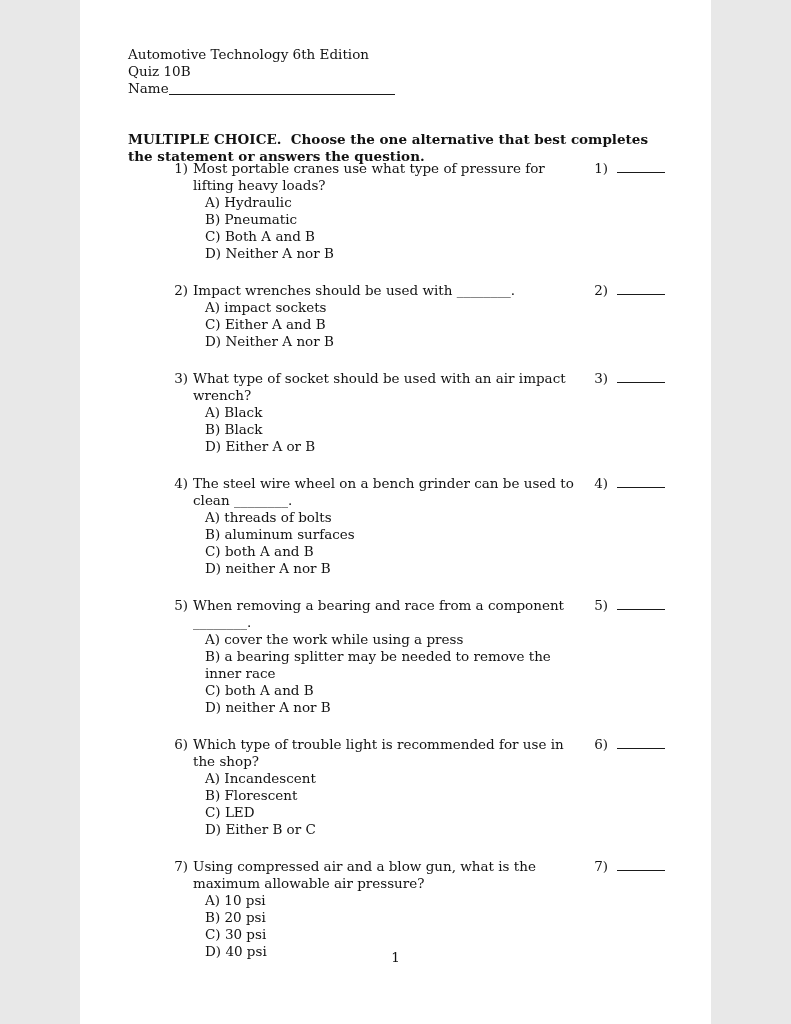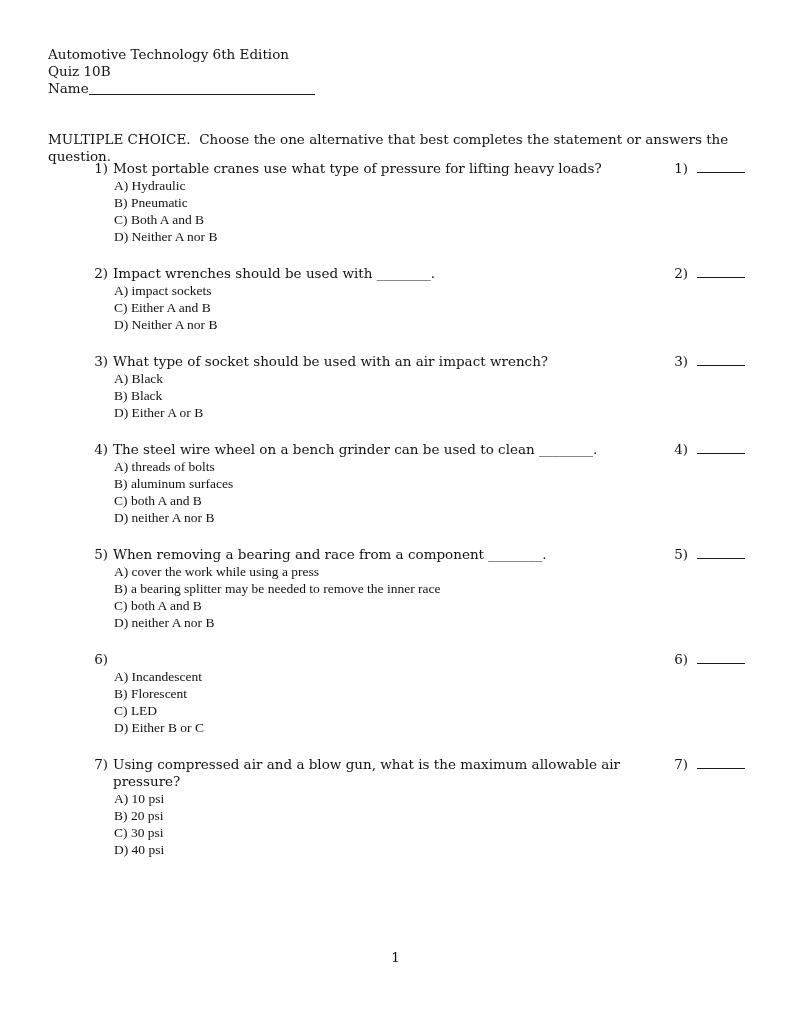--- a/index.html
+++ b/index.html
@@ -1,19 +1,19 @@
 <!DOCTYPE html>
 <html><head>
 <meta charset="utf-8">
 <style>
   * { margin: 0; padding: 0; box-sizing: border-box; }
   html, body { background: #e8e8e8; }
   .page {
     position: relative;
-    width: 791px;
+    width: 631px;
     height: 1024px;
     margin: 0 auto;
     background: #ffffff;
     color: #121212;
     font-family: "DejaVu Serif", "Liberation Serif", serif;
     font-size: 13.5px;
     line-height: 17px;
   }
   .doc-header {
     position: absolute;
@@ -26,39 +26,39 @@
     display: inline-block;
     width: 226px;
     border-bottom: 1.4px solid #1a1a1a;
     vertical-align: -2px;
   }
   .instructions {
     position: absolute;
     top: 131px;
     left: 48px;
     right: 40px;
-    font-weight: normal;
+    font-weight: bold;
     white-space: pre-wrap;
   }
   .questions {
     position: absolute;
     top: 160px;
     left: 92px;
     right: 46px;
   }
   .question {
     display: flex;
     align-items: flex-start;
     justify-content: space-between;
     margin-bottom: 20px;
   }
   .q-main { flex: 1 1 auto; min-width: 0; padding-right: 16px; }
   .q-line { display: flex; }
   .q-num { flex: none; width: 16px; text-align: right; margin-right: 5px; }
-  .options { list-style: none; margin-left: 22px; font-family: Liberation Serif, serif; }
+  .options { list-style: none; margin-left: 33px; }
   .q-answer {
     flex: none;
     display: flex;
     align-items: baseline;
     width: 74px;
     justify-content: flex-end;
   }
   .a-num { margin-right: 9px; }
   .a-blank {
     display: inline-block;
@@ -180,20 +180,21 @@
     <div class="q-answer">
       <span class="a-num">5)</span>
       <span class="a-blank"></span>
     </div>
   </div>
 
   <div class="question">
     <div class="q-main">
       <div class="q-line">
         <span class="q-num">6)</span>
+        <span class="q-text">Which type of trouble light is recommended for use in the shop?</span>
       </div>
       <ul class="options">
             <li>A) Incandescent</li>
             <li>B) Florescent</li>
             <li>C) LED</li>
             <li>D) Either B or C</li>
           </ul>
     </div>
     <div class="q-answer">
       <span class="a-num">6)</span>

